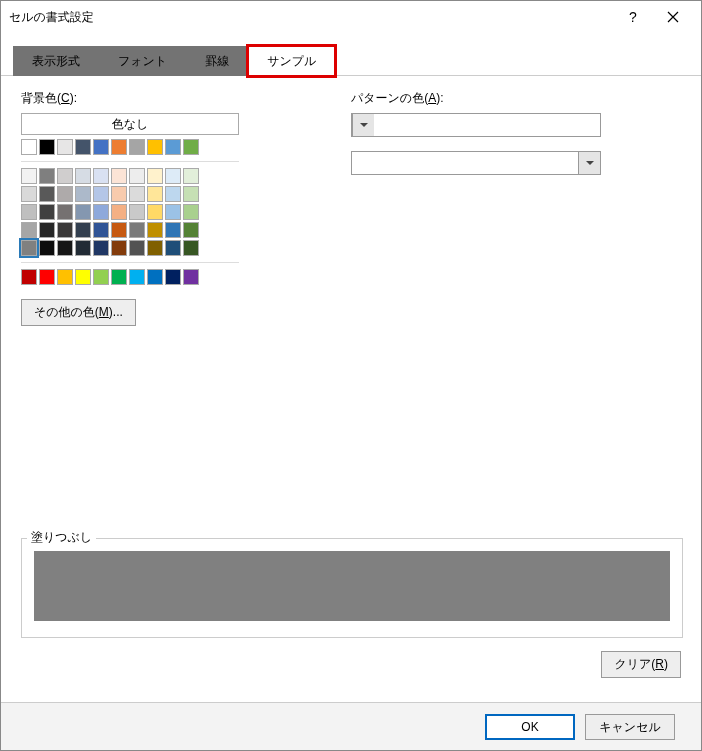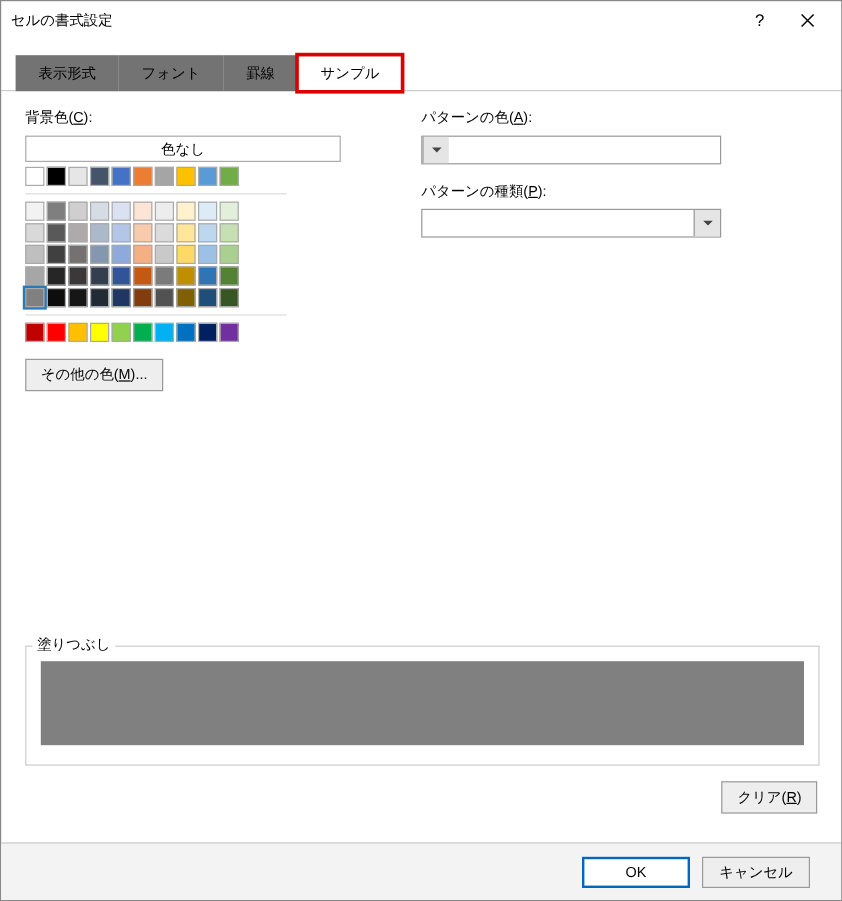--- a/index.html
+++ b/index.html
@@ -8,21 +8,21 @@
 .titlebar .title { flex: 1; font-size: 12px; }
 .titlebar .tbtn { width: 40px; height: 32px; display: flex; align-items: center; justify-content: center; cursor: default; font-size: 14px; }
 .tabs { display: flex; border-bottom: 1px solid #ccc; padding: 0 12px; margin-top: 12px; }
 .tab { padding: 6px 18px; border: 1px solid transparent; border-bottom: none; cursor: default; position: relative; top: 1px; background: #737373; }
 .tab.active { border-color: #ccc; background: #fff; }
 .tab.highlighted { outline: 3px solid #d00; outline-offset: -1px; }
 .content { padding: 14px 20px; display: flex; gap: 30px; }
 .left { width: 300px; }
 .right { flex: 1; }
 .lbl { margin-bottom: 6px; display: block; }
-.nocolor-btn { width: 263px; height: 22px; border: 1px solid #aaa; background: #fff; margin-bottom: 4px; text-align: center; line-height: 20px; cursor: default; }
+.nocolor-btn { width: 218px; height: 22px; border: 1px solid #aaa; background: #fff; margin-bottom: 4px; text-align: center; line-height: 20px; cursor: default; }
 .swatch-row { display: flex; gap: 2px; margin-bottom: 2px; }
 .swatch { width: 16px; height: 16px; border: 1px solid #aaa; cursor: default; }
 .swatch.selected { outline: 2px solid #2a7ab8; outline-offset: 0; }
 .swatch.white { background: #fff; }
 .divider { border-top: 1px solid #ddd; margin: 6px 0; width: 218px; }
 .btn { border: 1px solid #999; background: #eee; padding: 4px 12px; cursor: default; }
 .btn-row { display: flex; gap: 10px; margin-top: 14px; }
 .combo { display: flex; width: 250px; border: 1px solid #999; height: 24px; margin-bottom: 14px; }
 .combo .val { flex: 1; text-align: center; line-height: 22px; }
 .combo .dd { width: 22px; background: #e5e5e5; border-left: 1px solid #999; display: flex; align-items: center; justify-content: center; }
@@ -152,21 +152,20 @@
     <div class="btn-row">
       <button class="btn">その他の色(<span class="underline-key">M</span>)...</button>
     </div>
   </div>
 
   <div class="right">
     <span class="lbl">パターンの色(<span class="underline-key">A</span>):</span>
     <div class="combo">
       <div class="dd"></div>
     </div>
-    <span class="lbl">パターンの種類(<span class="underline-key">P</span>):</span>
     <div class="combo">
       <div class="val"></div>
       <div class="dd"></div>
     </div>
   </div>
 </div>
 
 <div class="fieldset-sample">
   <span class="legend">塗りつぶし</span>
   <div class="box">

